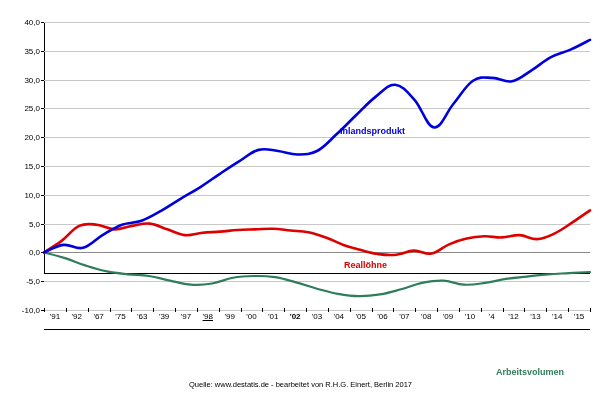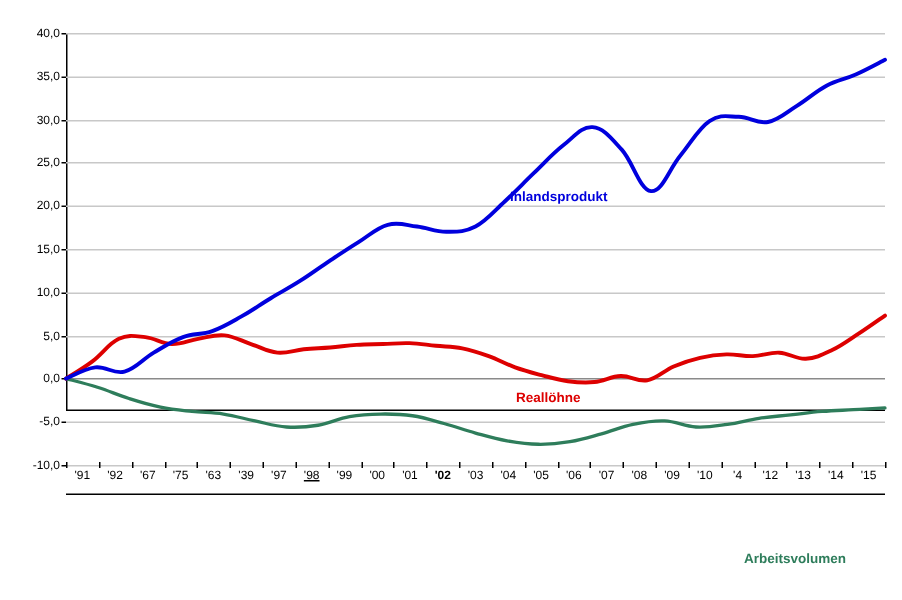--- a/index.html
+++ b/index.html
@@ -243,14 +243,15 @@
       <div class="xtick-label" style="left: 491.4px;">'13</div>
       <div class="xtickmark" style="left: 480.48px;"></div>
       <div class="xtick-label" style="left: 513.24px;">'14</div>
       <div class="xtickmark" style="left: 502.32px;"></div>
       <div class="xtick-label" style="left: 535.08px;">'15</div>
       <div class="xtickmark" style="left: 524.16px;"></div>
       <div class="xtickmark" style="left: 546px;"></div>
     </div>
   <div id="axis-bottom-2"></div>
 
+  <div id="source-note">Quelle: www.destatis.de - bearbeitet von R.H.G. Einert, Berlin 2017</div>
 
 </div>
 
 </body></html>

